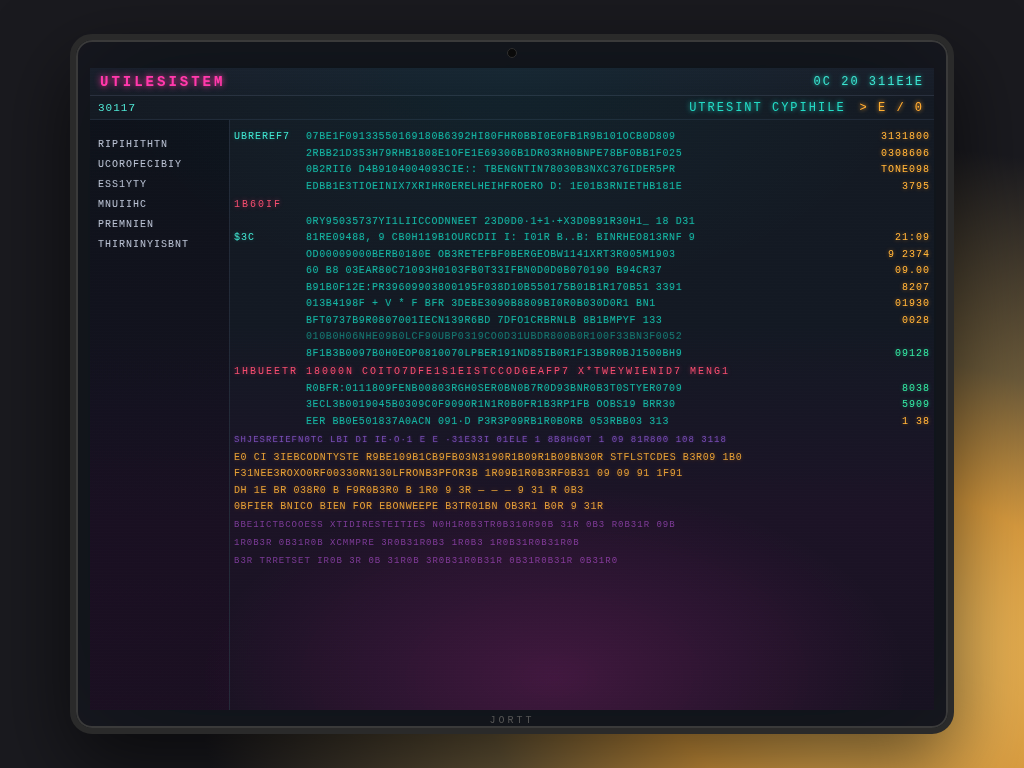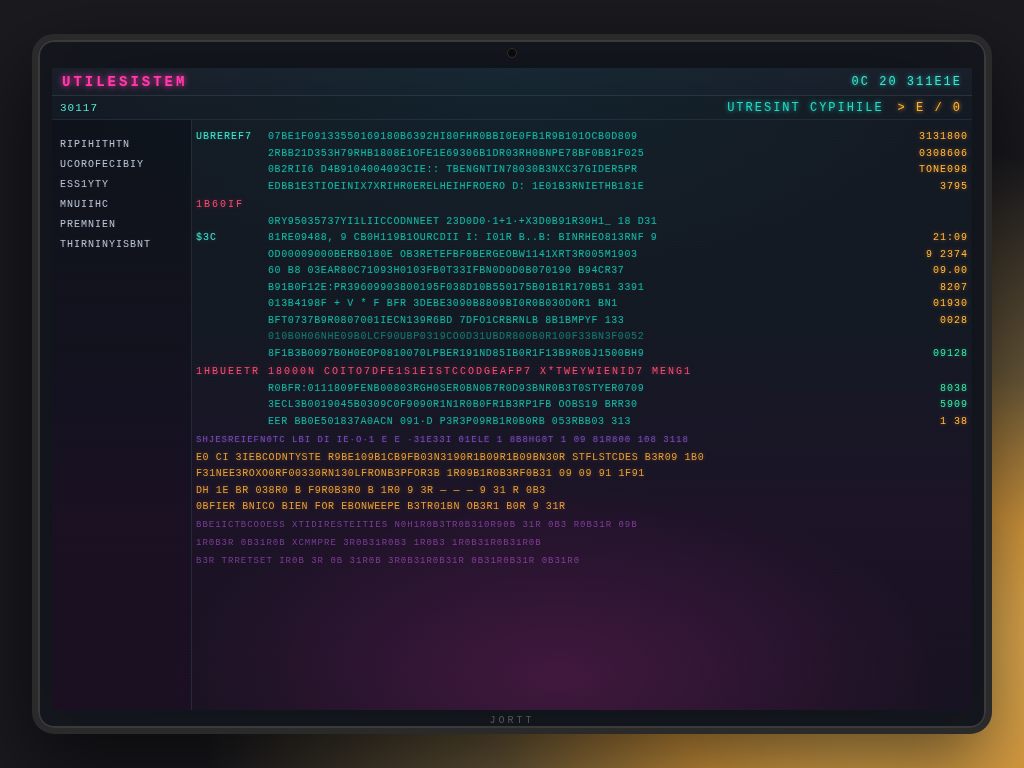--- a/index.html
+++ b/index.html
@@ -2,21 +2,21 @@
 <html><head>
 <meta charset="utf-8">
 <style>
   * { margin:0; padding:0; box-sizing:border-box; }
   html,body { width:1024px; height:768px; overflow:hidden; font-family:"Courier New",monospace; }
   body {
     background: radial-gradient(ellipse at 85% 85%, #f7c96b 0%, #d89b3f 18%, #6b5a3a 32%, #1a1a1f 55%);
     display:flex; align-items:center; justify-content:center;
   }
   .laptop {
-    width:960px; height:700px;
+    width:884px; height:700px;
     background:#0e1418;
     border-radius:22px;
     border:6px solid #2a2a2a;
     box-shadow: 0 30px 80px rgba(0,0,0,.6), inset 0 0 0 2px #3a3a3a, inset 0 0 120px rgba(230,90,160,.05);
     position:relative; overflow:hidden;
     filter:saturate(1.15);
   }
   .camera { position:absolute; top:8px; left:50%; transform:translateX(-50%); width:10px; height:10px; border-radius:50%; background:#0a0a0a; border:1px solid #2f2f2f; }
   .screen {
     position:absolute; inset:28px 14px 18px 14px;

